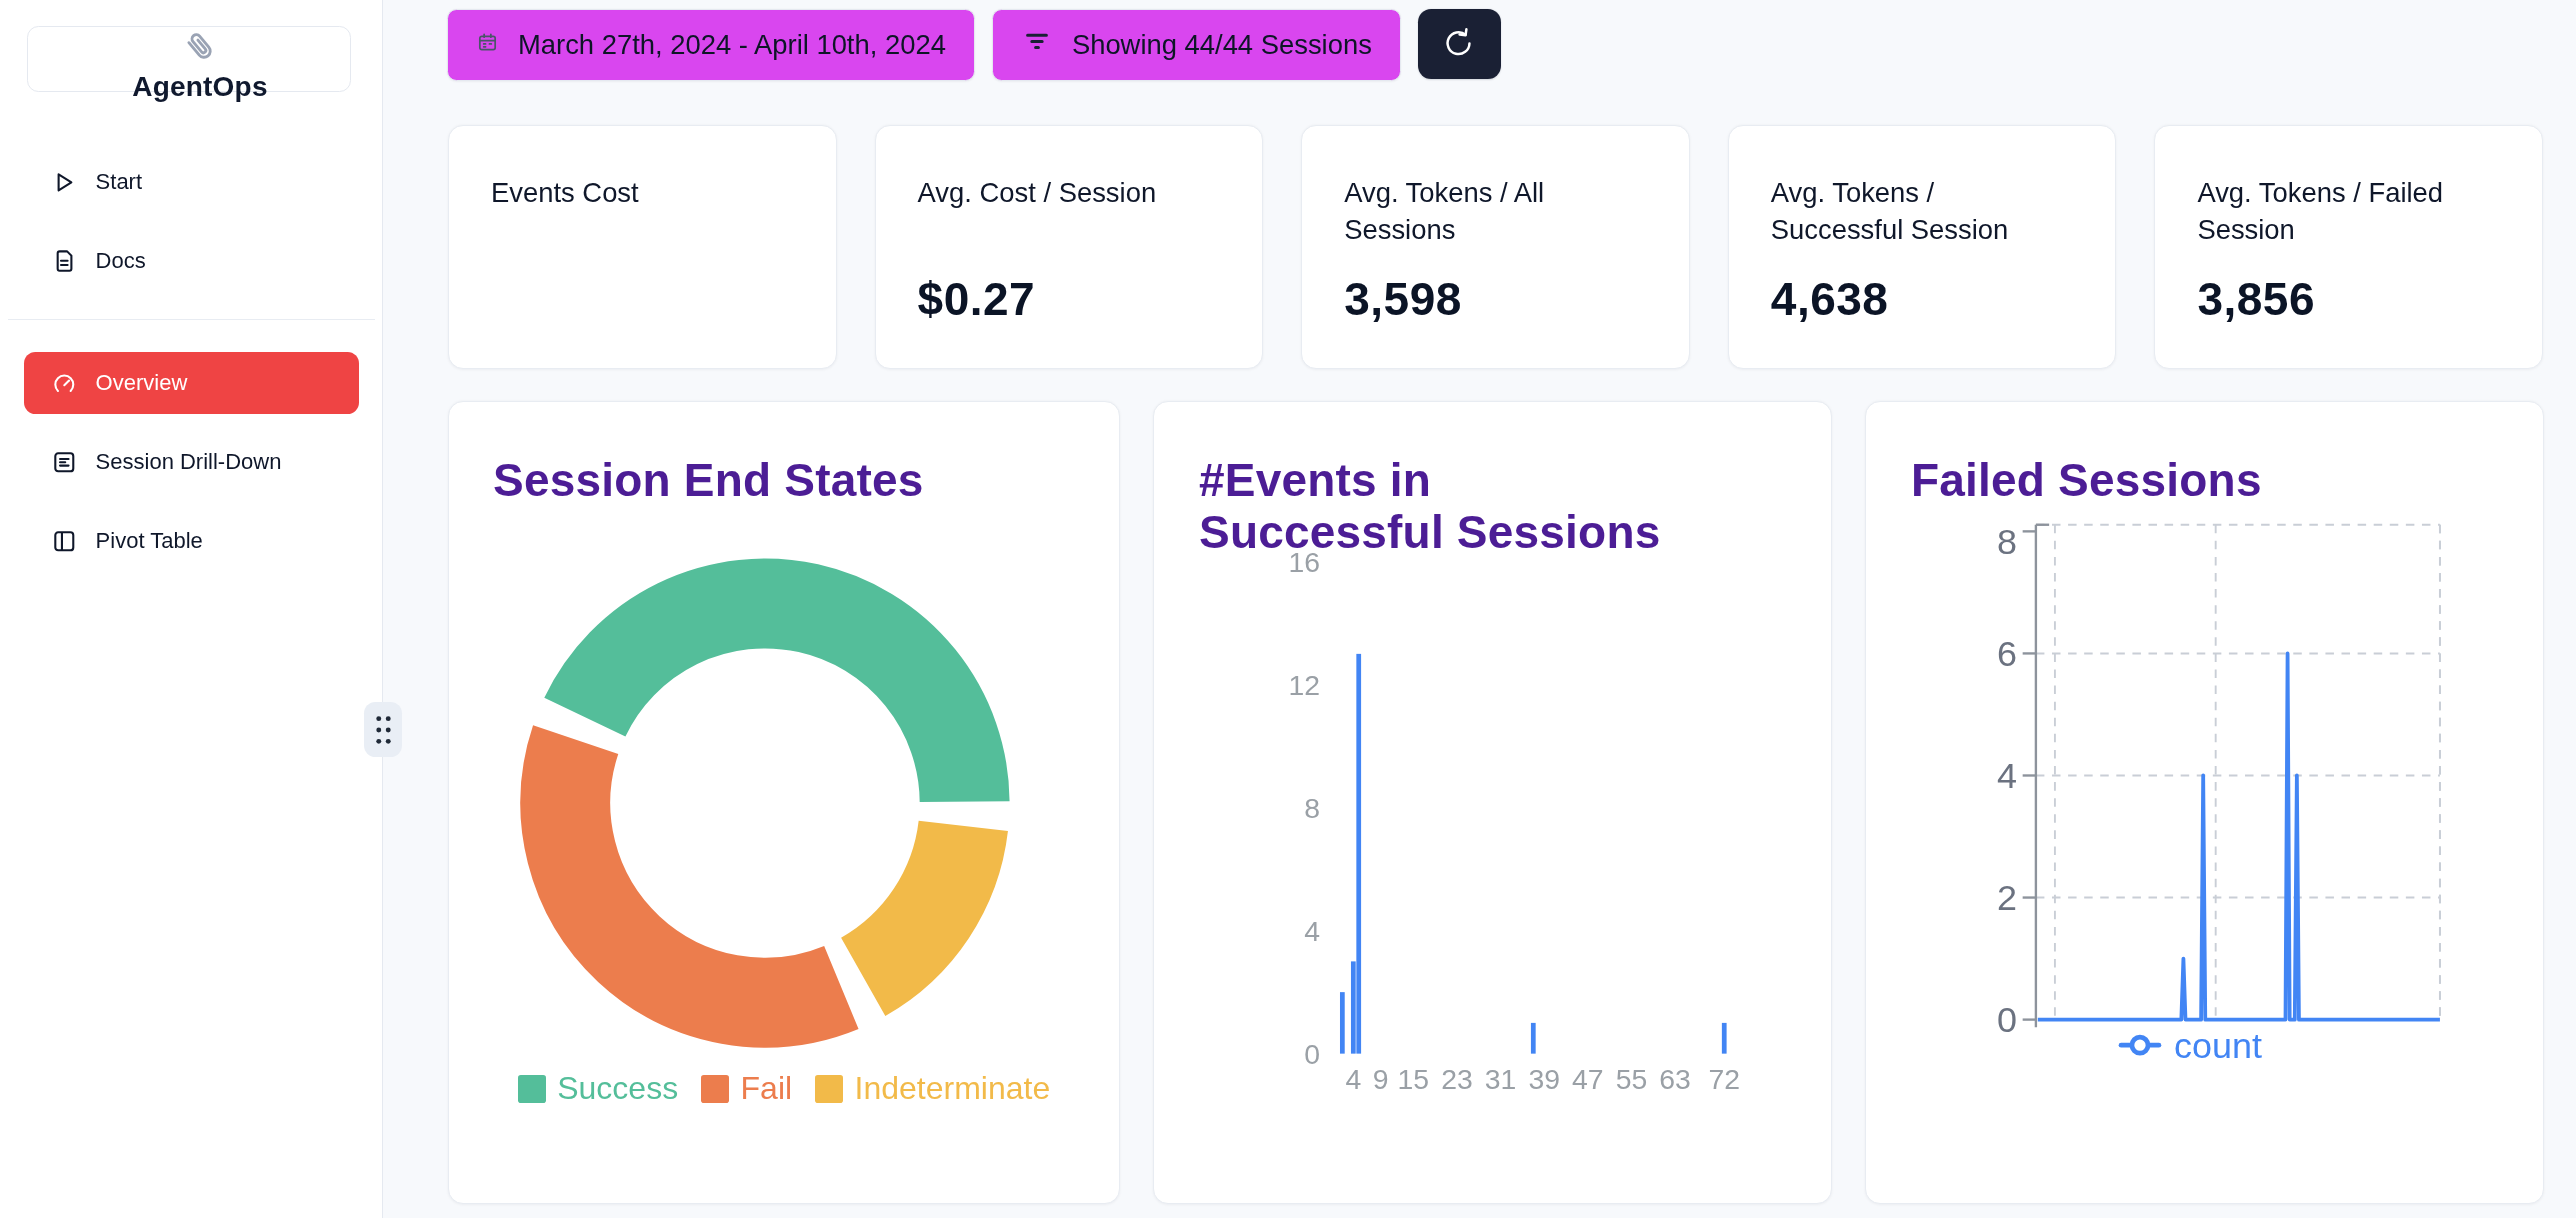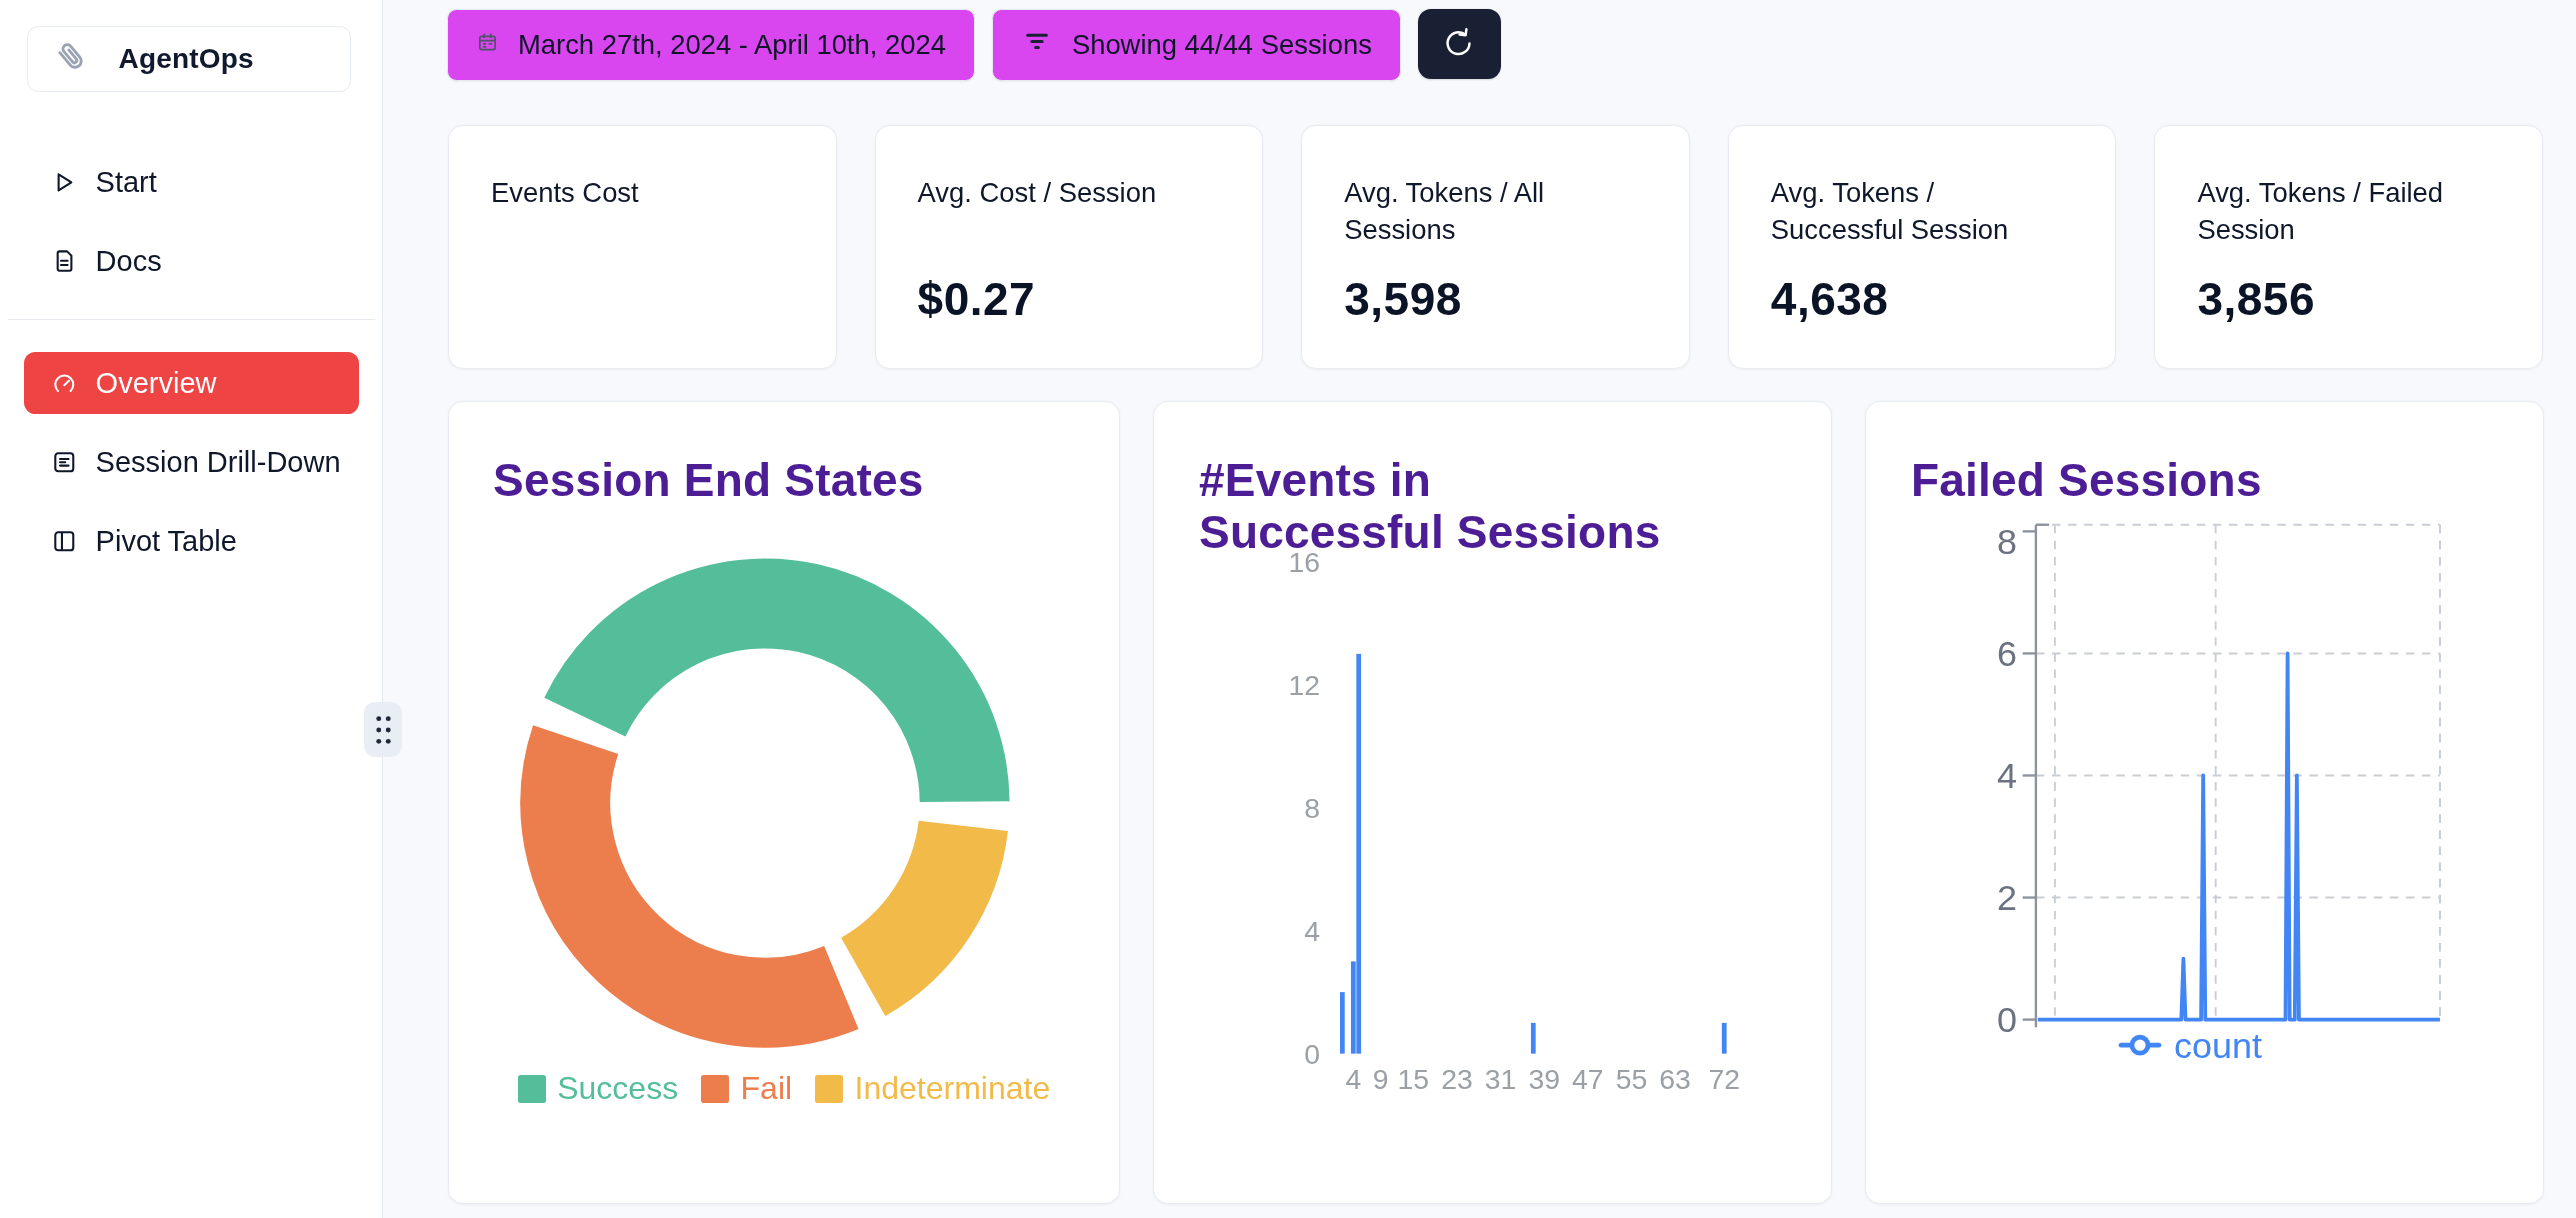--- a/index.html
+++ b/index.html
@@ -1,24 +1,24 @@
 <!DOCTYPE html>
 <html style="font-size:15px"><head>
 <meta charset="utf-8">
 <style>
   * { margin:0; padding:0; box-sizing:border-box; }
   html,body { width:2576px; height:1219px; overflow:hidden; }
   body { background:#f7f9fc; font-family:"Liberation Sans", sans-serif; color:#0d1526; position:relative; }
 
   
   .sidebar { position:absolute; left:0; top:0; width:383px; height:1219px; background:#ffffff; border-right:1.9px solid #e5e9f0; }
-  .logo-box { position:absolute; left:26.5px; top:25.6px; width:324px; height:66px; border:1.9px solid #e5e9f0; border-radius:11.4px; display:flex; align-items:center; gap:28px; padding-left:23px; cursor:pointer; }
+  .logo-box { position:absolute; left:26.5px; top:25.6px; width:324px; height:66px; border:1.9px solid #e5e9f0; border-radius:11.4px; display:flex; align-items:center; gap:1px; padding-left:23px; cursor:pointer;flex-direction:column; }
   .logo-text { font-size:28px; font-weight:bold; color:#10192e; letter-spacing:0.2px; }
   .nav { position:absolute; left:0; top:151px; width:383px; }
-  .nav-item { display:flex; align-items:center; gap:19px; height:62px; margin:0 24px 17px 24px; padding-left:28px; border-radius:11.4px; font-size:29px; color:#0f172a; cursor:pointer; }
+  .nav-item { display:flex; align-items:center; gap:19px; height:62px; margin:0 24px 17px 24px; padding-left:28px; border-radius:11.4px; font-size:22px; color:#0f172a; cursor:pointer; }
   .nav-item .nicon { width:24.6px; height:24.6px; display:flex; align-items:center; justify-content:center; }
   .nav-item.active { background:#ef4444; color:#ffffff; }
   .nav-divider { height:1.9px; background:#e8ecf2; margin:26.5px 7.6px 32px 7.6px; }
   .grip { position:absolute; left:364px; top:702px; width:38px; height:55px; background:#e9eef5; border-radius:11.4px; display:flex; align-items:center; justify-content:center; cursor:col-resize; z-index:5; }
 
   
   .main { position:absolute; left:385px; top:0; width:2191px; height:1219px; }
 
   .topbar { position:absolute; left:62px; top:8.5px; display:flex; gap:17px; align-items:flex-start; }
   .tb-btn { height:72px; background:#d946ef; border:1.9px solid #e5e9f0; border-radius:9.5px; display:flex; align-items:center; gap:19px; padding:0 28px; font-size:27.4px; color:#0d1526; box-shadow:0 0.9px 1.9px rgba(15,23,42,.05); cursor:pointer; white-space:nowrap; }

